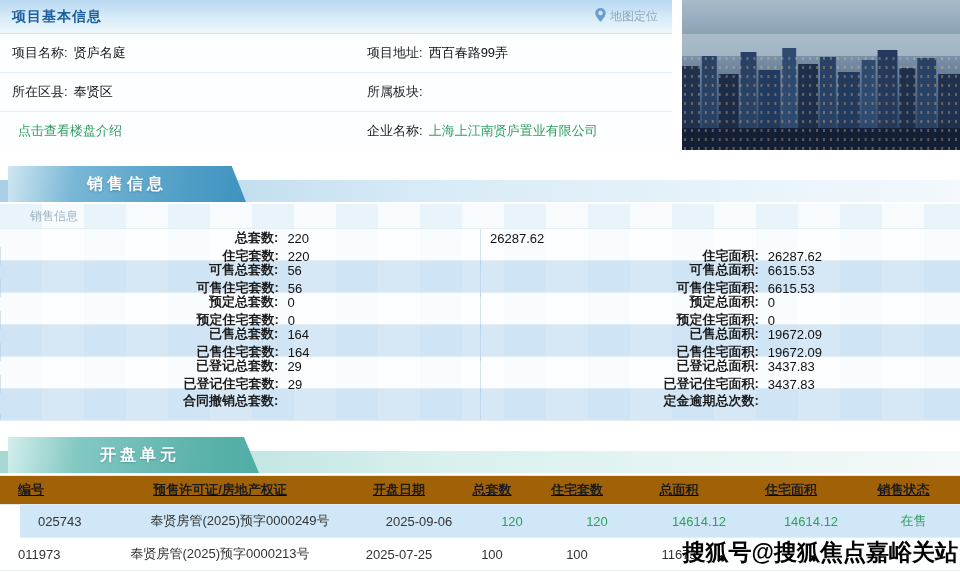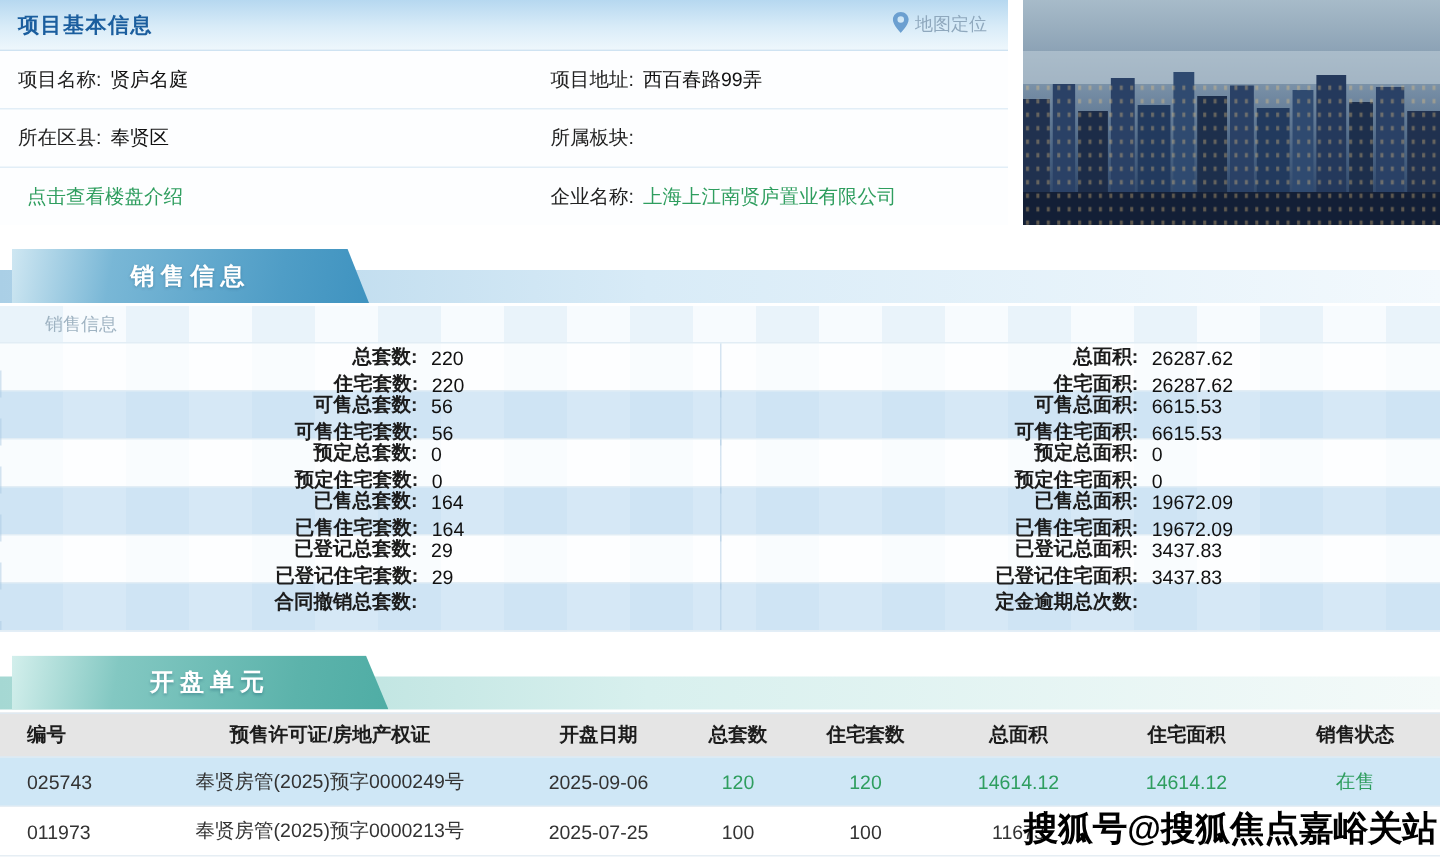--- a/index.html
+++ b/index.html
@@ -48,24 +48,24 @@
   .sales-row{height:31px;display:grid;grid-template-columns:1fr 1fr;border-top:1px solid #e2edf5;}
   .sales-row:last-child{border-bottom:1px solid #e2edf5;}
   .sales-row:nth-child(odd){background:rgba(255,255,255,.72);}
   .sales-row:nth-child(even){background:rgba(182,214,238,.5);}
   .pair{display:flex;align-items:center;min-width:0;border-left:1px solid rgba(165,198,224,.45);}
   .pair:first-child{border-left:none;}
   .p-lbl{width:58%;text-align:right;font-size:13px;font-weight:700;color:#1c1c1c;white-space:nowrap;}
   .p-val{flex:1;padding-left:9px;font-size:13px;color:#111;white-space:nowrap;}
   
   .u-head,.u-row{display:grid;grid-template-columns:95px 250px 108px 78px 92px 112px 112px 1fr;align-items:center;}
-  .u-head{height:28px;border-top:1px solid #dfe9f1;border-bottom:1px solid #dfe9f1;background:#e5e5e5;}
+  .u-head{height:28px;border-top:1px solid #dfe9f1;border-bottom:1px solid #dfe9f1;background:#a16207;text-decoration:underline;}
   .u-head .u-cell{font-weight:700;color:#1c1c1c;font-size:13px;}
   .u-row{height:32px;border-bottom:1px solid #e6eef4;font-size:13px;color:#333;background:#fff;cursor:pointer;}
-  .u-row.active{background:#cfe7f6;}
+  .u-row.active{background:#cfe7f6;margin-left:20px;}
   .u-cell{text-align:center;white-space:nowrap;overflow:hidden;}
   .u-cell.c0{text-align:left;padding-left:18px;}
   .u-row.active .num{color:#2f9e5f;}
   .u-row .status{font-weight:400;}
   
   .watermark{
     position:absolute;right:2px;bottom:4px;z-index:20;
     font-size:23px;font-weight:600;color:#000;white-space:nowrap;
   }
 </style>
@@ -164,21 +164,20 @@
     </div>
     <div class="sales-body">
       <div class="sales-subtitle">销售信息</div>
       <div id="sales-rows">
           <div class="sales-row">
             <div class="pair">
               <span class="p-lbl">总套数:</span>
               <span class="p-val">220</span>
             </div>
             <div class="pair">
-              <span class="p-lbl">总面积:</span>
               <span class="p-val">26287.62</span>
             </div>
             <div class="pair">
               <span class="p-lbl">住宅套数:</span>
               <span class="p-val">220</span>
             </div>
             <div class="pair">
               <span class="p-lbl">住宅面积:</span>
               <span class="p-val">26287.62</span>
             </div>

